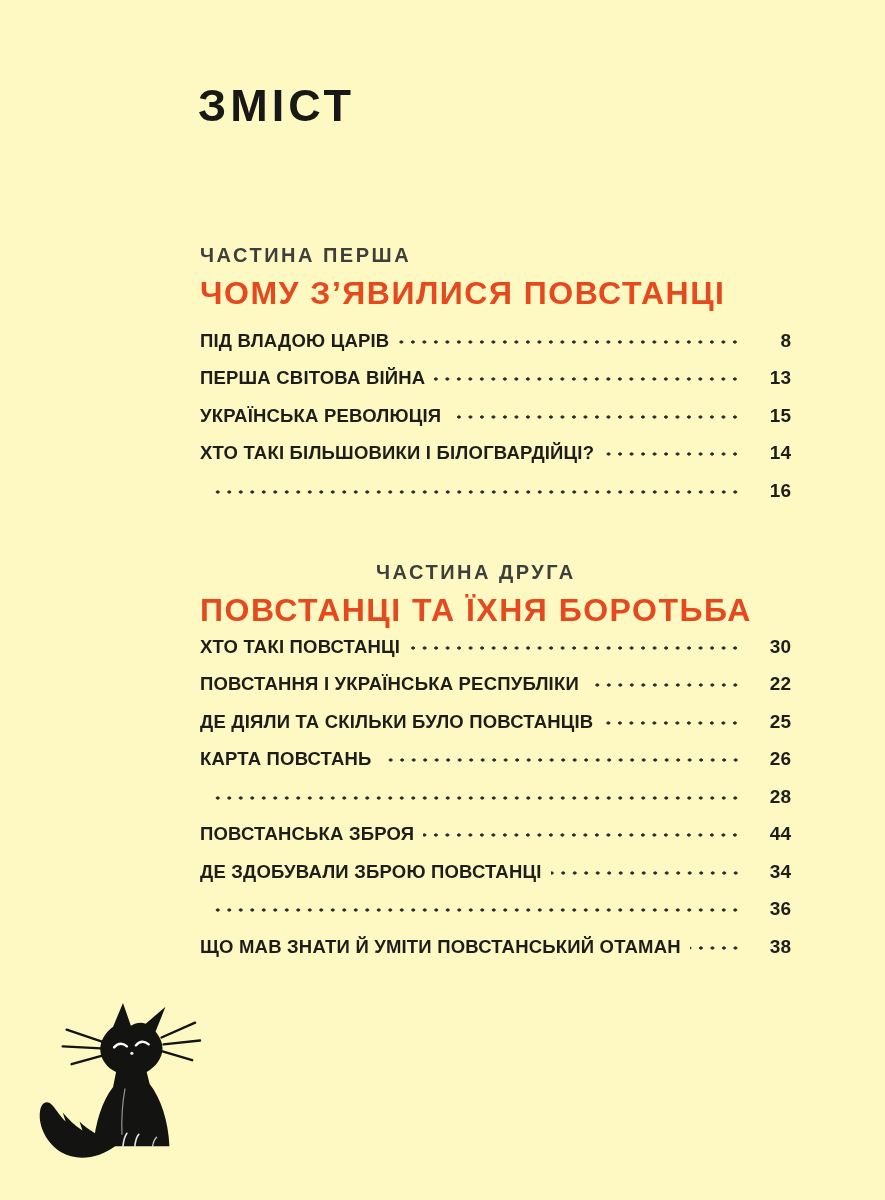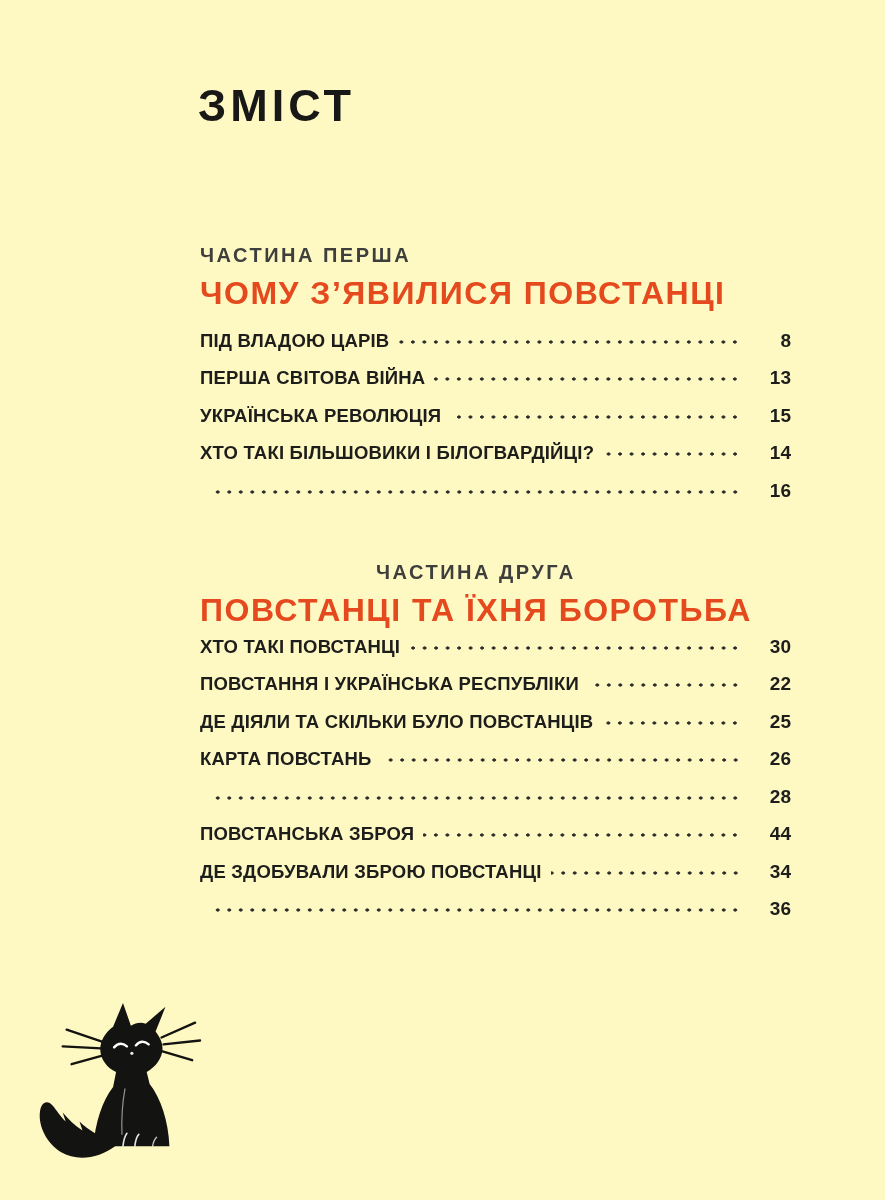--- a/index.html
+++ b/index.html
@@ -150,20 +150,25 @@
       <span class="toc-page">44</span>
     </div>
     <div class="toc-row">
       <span class="toc-title">ДЕ ЗДОБУВАЛИ ЗБРОЮ ПОВСТАНЦІ</span>
       <span class="leader"></span>
       <span class="toc-page">34</span>
     </div>
     <div class="toc-row">
       <span class="leader"></span>
       <span class="toc-page">36</span>
+    </div>
+    <div class="toc-row">
+      <span class="toc-title">ЩО МАВ ЗНАТИ Й УМІТИ ПОВСТАНСЬКИЙ ОТАМАН</span>
+      <span class="leader"></span>
+      <span class="toc-page">38</span>
     </div>
   </div>
 
   <svg class="cat" viewBox="0 0 172 168" xmlns="http://www.w3.org/2000/svg">
 
     <path fill="#131311" d="M80 152
          C 64 164, 42 168, 25 158
          C 11 149, 2 132, 4 117
          C 5 108, 11 104, 17 111
          C 21 116, 24 121, 30 127

